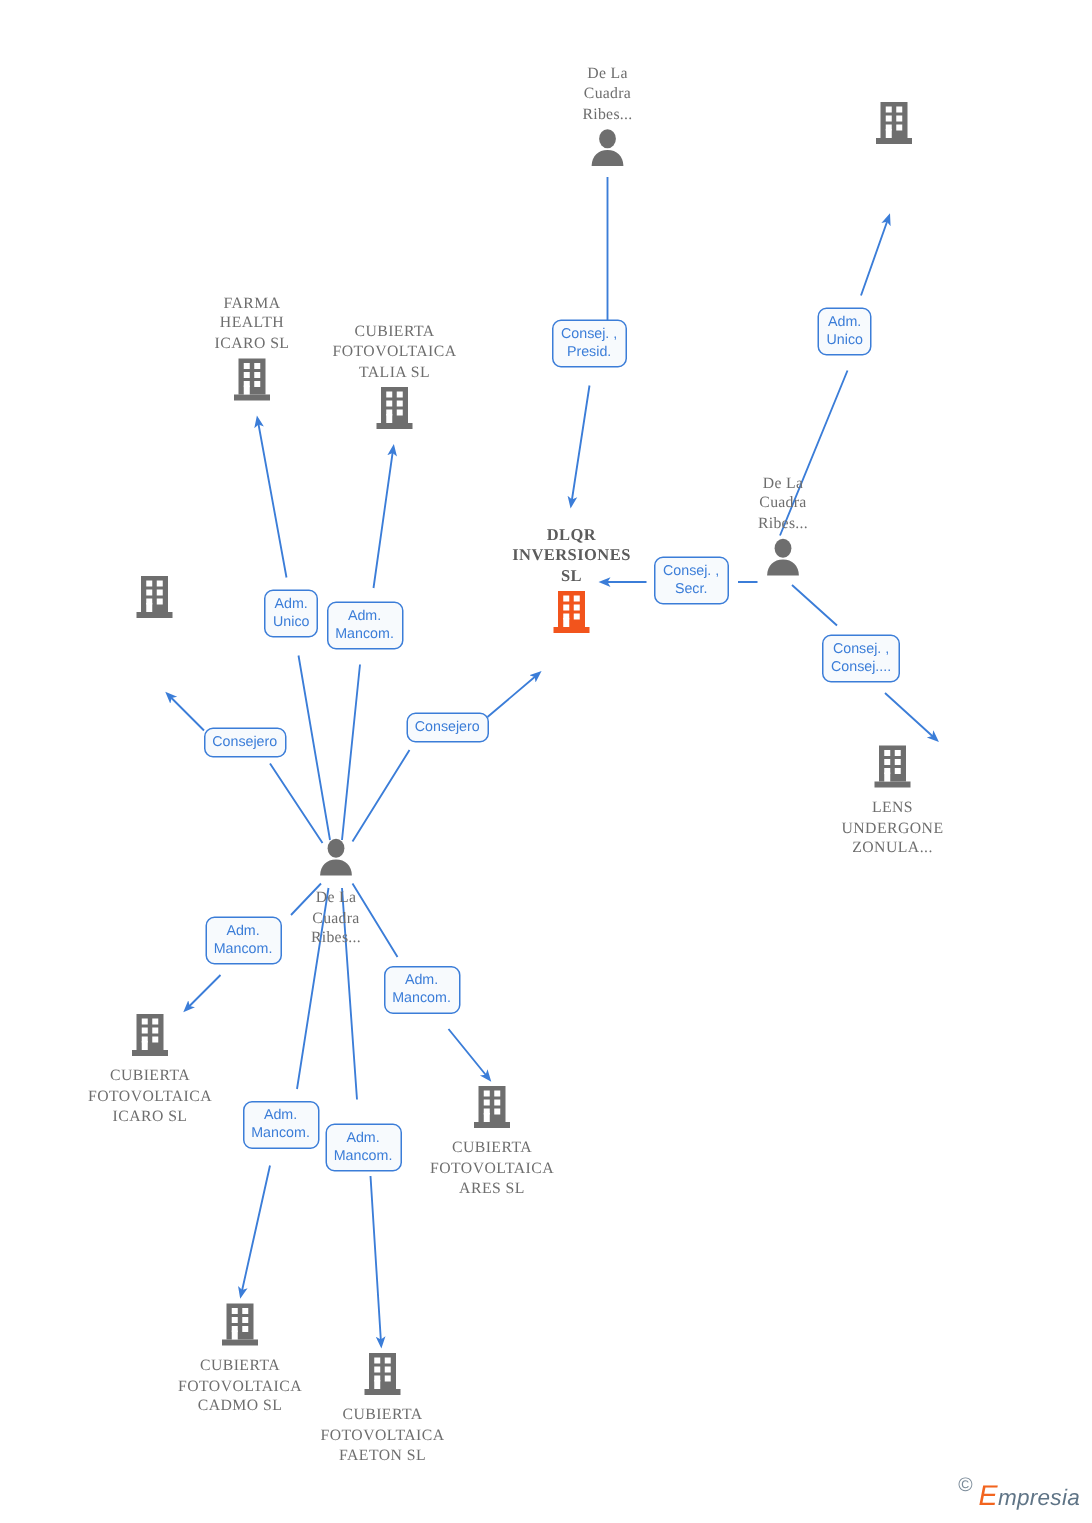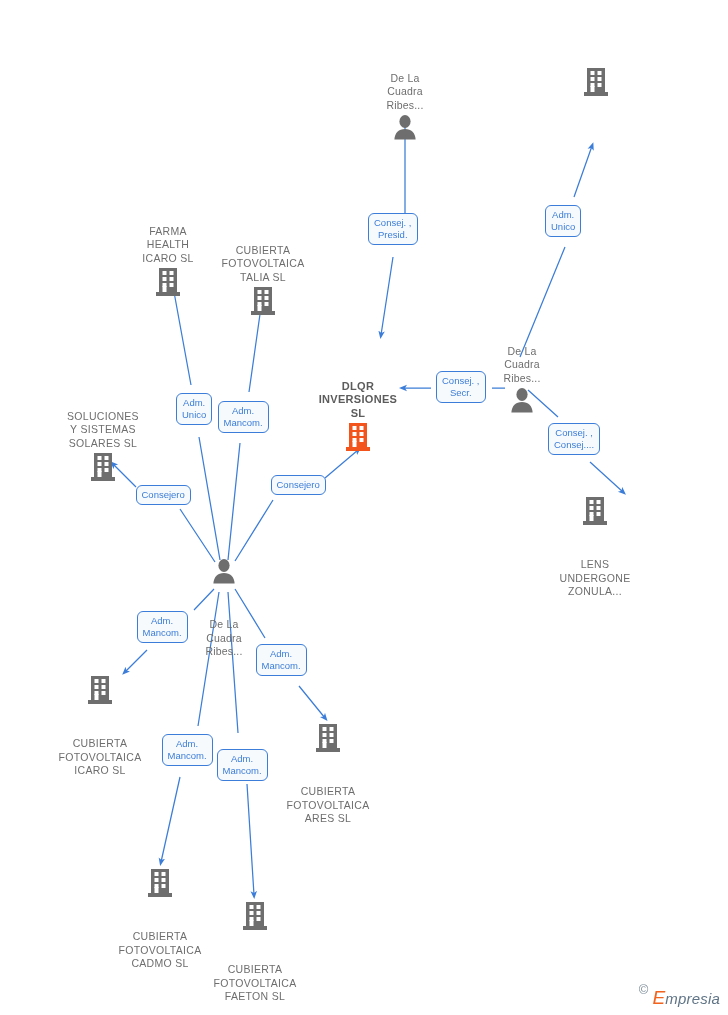--- a/index.html
+++ b/index.html
@@ -32,22 +32,21 @@
     margin-left: -55px;
     text-align: center;
     line-height: 1;
   }
   .node .label {
     font-size: 10.5px;
     color: #6e6e6e;
     line-height: 13.5px;
     letter-spacing: 0.2px;
     white-space: pre-line;
-    font-family: Liberation Sans, sans-serif;
-    margin-top: 29px;
+    font-family: Liberation Serif, serif;
   }
   .node.company .label { letter-spacing: 0.3px; }
   .node .glyph {
     display: block;
     margin: 0 auto;
   }
   .node.label-above .glyph { margin-top: 2px; }
   .node.label-below .glyph { margin-bottom: 2px; }
   .node.highlight .label {
     color: #5c5c5c;
@@ -195,44 +194,41 @@
         <div class="label">De La
 Cuadra
 Ribes...</div>
         <span class="glyph"><svg width="26" height="28" viewBox="0 0 26 28">
             <g fill="#6e6e6e">
               <ellipse cx="13" cy="7.5" rx="5.6" ry="6.4"></ellipse>
               <path d="M13,15 C19.2,15 23.4,19 23.6,25.6 L2.4,25.6 C2.6,19 6.8,15 13,15 Z"></path>
             </g>
           </svg></span>
       </div>
-      <div class="node company label-above highlight" style="left: 358px; top: 350.5px;">
+      <div class="node company label-above highlight" style="left: 381px; top: 350.5px;">
         <div class="label">DLQR
 INVERSIONES
 SL</div>
         <span class="glyph"><svg width="26" height="30" viewBox="0 0 26 30">
             <g fill="#f2541c">
               <rect x="4" y="1" width="18" height="24"></rect>
               <rect x="1" y="25" width="24" height="4"></rect>
               <g fill="#ffffff">
                 <rect x="7.5" y="4" width="4" height="4"></rect>
                 <rect x="14.5" y="4" width="4" height="4"></rect>
                 <rect x="7.5" y="10" width="4" height="4"></rect>
                 <rect x="14.5" y="10" width="4" height="4"></rect>
                 <rect x="7.5" y="16" width="4" height="4"></rect>
                 <rect x="14.5" y="16" width="4" height="4"></rect>
                 <rect x="7.5" y="19" width="4" height="6"></rect>
               </g>
             </g>
           </svg></span>
       </div>
       <div class="node company label-above" style="left: 103px; top: 380.5px;">
-        <div class="label">SOLUCIONES
-Y SISTEMAS
-SOLARES SL</div>
         <span class="glyph"><svg width="26" height="30" viewBox="0 0 26 30">
             <g fill="#6e6e6e">
               <rect x="4" y="1" width="18" height="24"></rect>
               <rect x="1" y="25" width="24" height="4"></rect>
               <g fill="#ffffff">
                 <rect x="7.5" y="4" width="4" height="4"></rect>
                 <rect x="14.5" y="4" width="4" height="4"></rect>
                 <rect x="7.5" y="10" width="4" height="4"></rect>
                 <rect x="14.5" y="10" width="4" height="4"></rect>
                 <rect x="7.5" y="16" width="4" height="4"></rect>

